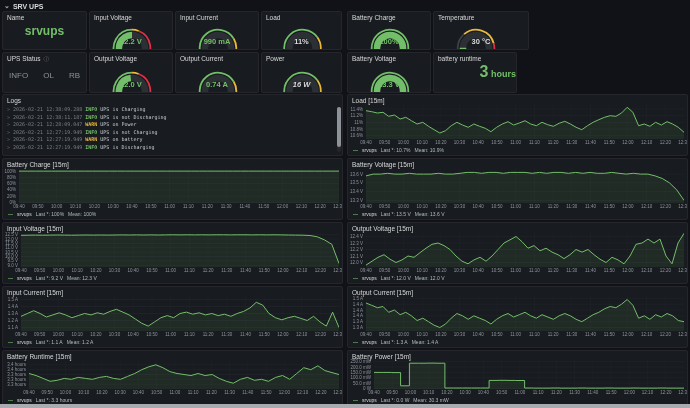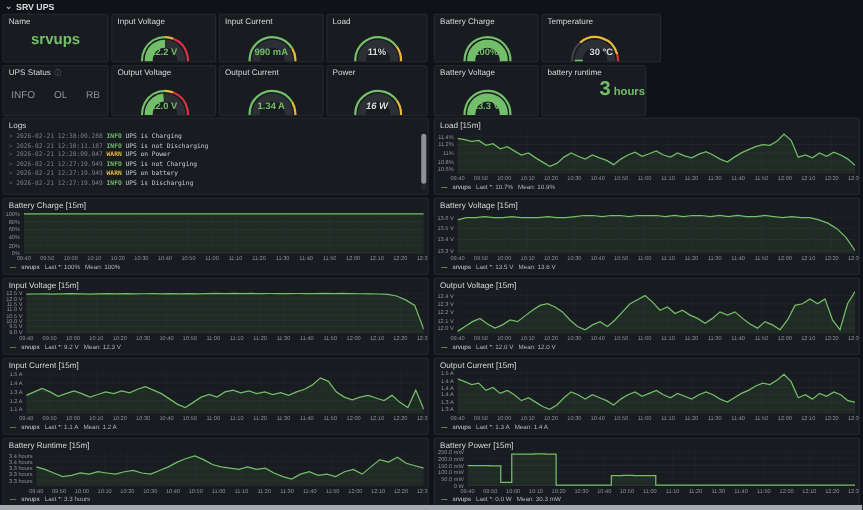--- a/index.html
+++ b/index.html
@@ -112,21 +112,21 @@
       </div>
       <div class="panel" style="left: 175px; top: 52px; width: 84px; height: 41px;">
         <div class="panel-title">Output Current</div>
         <svg width="84" height="32" viewBox="0 0 84 32">
           <path d="M 32.81 38.19 A 13 13 0 1 1 51.19 38.19" stroke="#2c2f34" stroke-width="6.5" fill="none"></path>
           <path d="M 29.06 41.94 A 18.3 18.3 0 1 1 57.75 19.68" stroke="#73bf69" stroke-width="1.8" fill="none"></path>
           <path d="M 57.75 19.68 A 18.3 18.3 0 0 1 60.16 31.29" stroke="#eab839" stroke-width="1.8" fill="none"></path>
           <path d="M 60.16 31.29 A 18.3 18.3 0 0 1 54.94 41.94" stroke="#e02f44" stroke-width="1.8" fill="none"></path>
           <path d="M 32.81 38.19 A 13 13 0 0 1 29.64 33.02" stroke="#73bf69" stroke-width="6.5" fill="none"></path>
         </svg>
-        <div class="gauge-value" style="color: rgb(115, 191, 105);">1.34 A</div>
+        <div class="gauge-value" style="color: rgb(115, 191, 105);">0.74 A</div>
       </div>
       <div class="panel" style="left: 261px; top: 52px; width: 81px; height: 41px;">
         <div class="panel-title">Power</div>
         <svg width="81" height="32" viewBox="0 0 81 32">
           <path d="M 31.31 38.19 A 13 13 0 1 1 49.69 38.19" stroke="#2c2f34" stroke-width="6.5" fill="none"></path>
           <path d="M 27.56 41.94 A 18.3 18.3 0 1 1 55.31 18.24" stroke="#73bf69" stroke-width="1.8" fill="none"></path>
           <path d="M 55.31 18.24 A 18.3 18.3 0 0 1 58.74 30.44" stroke="#eab839" stroke-width="1.8" fill="none"></path>
           <path d="M 58.74 30.44 A 18.3 18.3 0 0 1 53.44 41.94" stroke="#e02f44" stroke-width="1.8" fill="none"></path>
           <path d="M 31.31 38.19 A 13 13 0 0 1 28.57 34.16" stroke="#73bf69" stroke-width="6.5" fill="none"></path>
         </svg>

